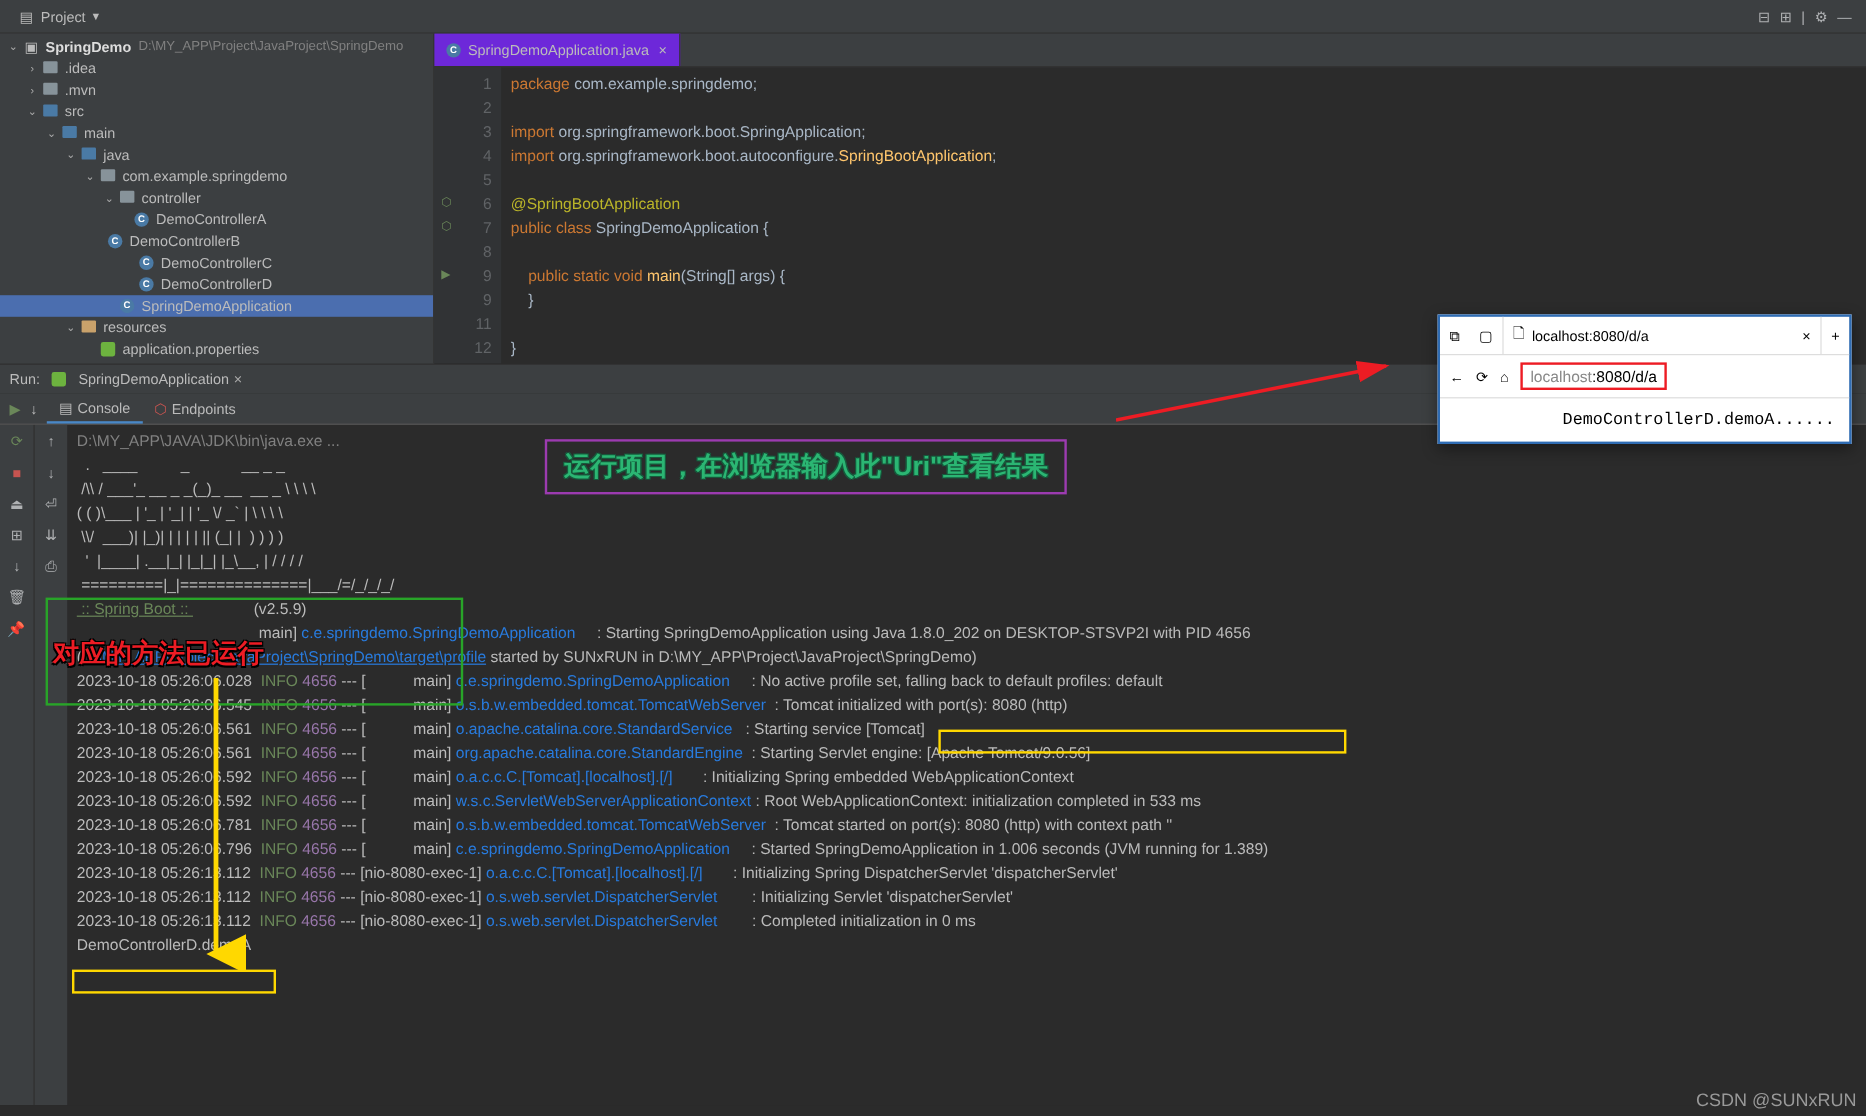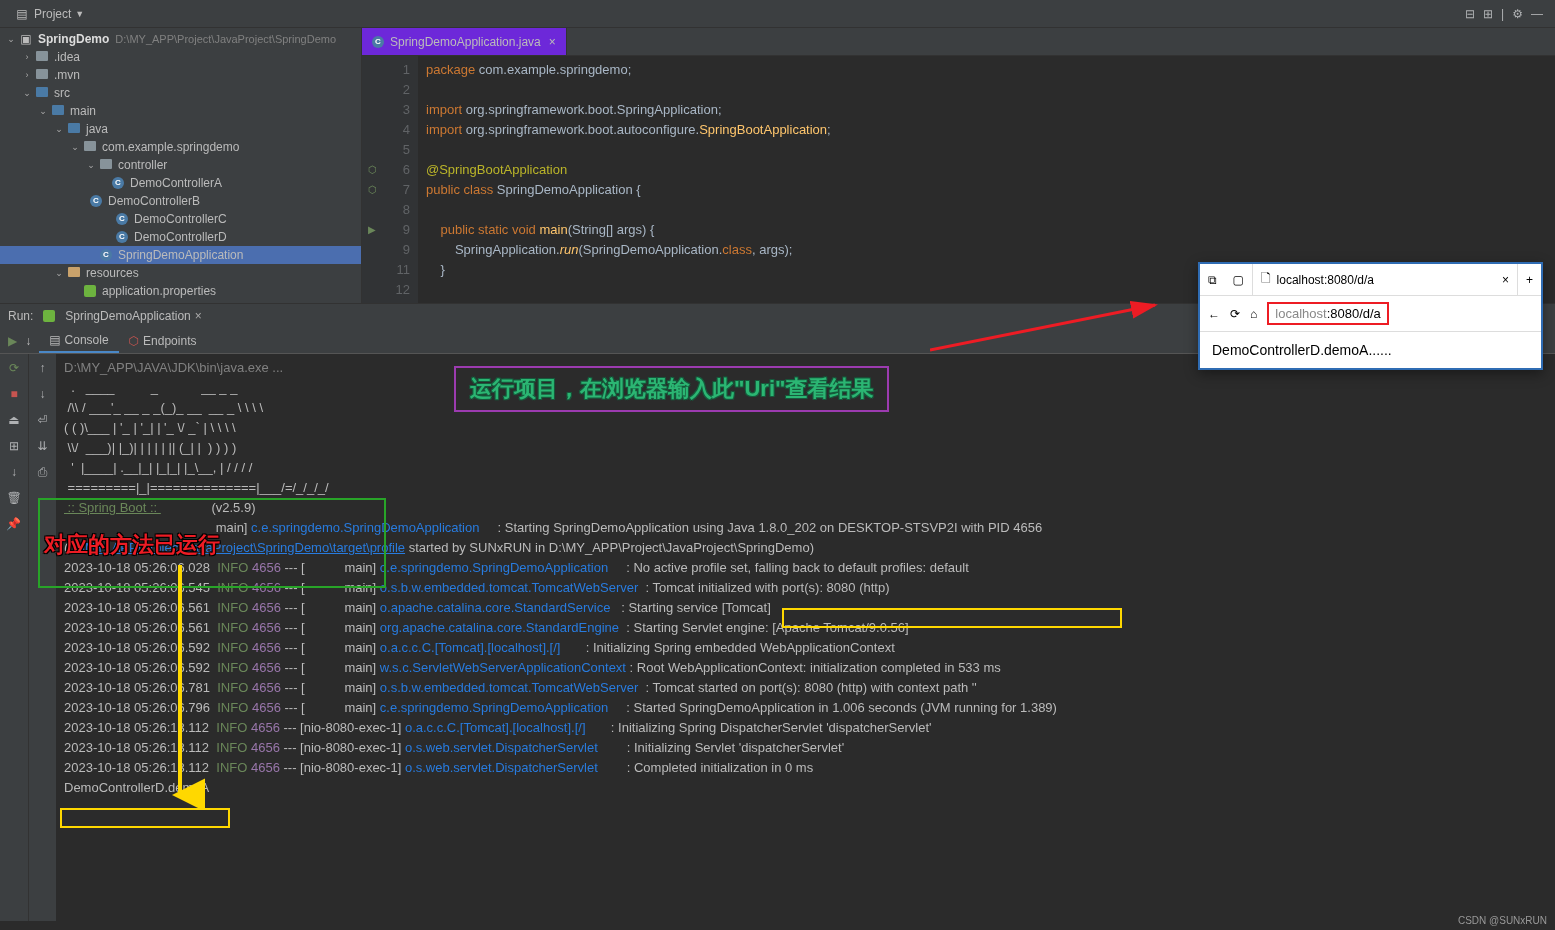--- a/index.html
+++ b/index.html
@@ -49,29 +49,29 @@
 .c-info { color:#6a8759; }
 .c-pid { color:#9876aa; }
 .c-logger { color:#287bde; }
 .c-gray { color:#808080; }
 .c-link { color:#287bde; text-decoration:underline; }
 .browser-popup { position:absolute; right:12px; top:262px; width:345px; background:#fff; border:2px solid #2f6cb3; color:#000; z-index:100; box-shadow:0 4px 12px rgba(0,0,0,0.4); }
 .browser-titlebar { height:32px; display:flex; align-items:center; border-bottom:1px solid #ddd; }
 .btab-item { display:flex; align-items:center; padding:0 8px; height:100%; }
 .baddress { height:36px; display:flex; align-items:center; padding:0 8px; gap:10px; border-bottom:1px solid #ddd; }
 .burl-box { border:2px solid #ed1c24; padding:2px 6px; font-size:13px; font-family:Arial; }
-.bcontent { padding:10px 12px; font-size:14px; font-family:Liberation Sans, sans-serif; }
+.bcontent { padding:10px 12px; font-size:14px; font-family:Liberation Mono, monospace;text-align:right; }
 .annotation-box1 { position:absolute; left:454px; top:366px; border:2px solid #9c3bb0; padding:6px 14px; z-index:90; }
 .annotation-text1 { color:#2bb673; font-size:22px; font-weight:bold; text-shadow:-1px -1px 0 #165a3c,1px -1px 0 #165a3c,-1px 1px 0 #165a3c,1px 1px 0 #165a3c; }
 .annotation-text2 { position:absolute; left:44px; top:530px; color:#ed1c24; font-size:22px; font-weight:bold; text-shadow:-1px -1px 0 #000,1px -1px 0 #000,-1px 1px 0 #000,1px 1px 0 #000; z-index:90; }
 .hl-green { position:absolute; border:2px solid #28a428; z-index:85; pointer-events:none; }
 .hl-yellow { position:absolute; border:2px solid #ffd800; z-index:85; pointer-events:none; }
 .arrow-red { position:absolute; z-index:88; pointer-events:none; }
 .arrow-yellow { position:absolute; z-index:88; pointer-events:none; }
-.watermark { position:absolute; bottom:4px; right:8px; color:#999; font-size:10px; font-family:Arial; }
+.watermark { position:absolute; bottom:4px; right:8px; color:#999; font-size:15px; font-family:Arial; }
 .folder-icon::before { content:''; width:12px; height:10px; background:#87939a; display:inline-block; border-radius:1px; }
 .folder-icon.blue::before { background:#4a7aa5; }
 .folder-icon.orange::before { background:#c9a26b; }
 .class-icon { width:12px; height:12px; border-radius:50%; background:#4a7aa5; display:inline-block; position:relative; }
 .class-icon::after { content:'C'; position:absolute; color:#fff; font-size:8px; left:3px; top:0; line-height:12px; font-weight:bold; }
 .spring-icon { width:12px; height:12px; display:inline-block; background:#6db33f; border-radius:2px; }
 .run-tab-close { color:#aaa; margin-left:4px; cursor:pointer; }
 .gutter-icon { position:absolute; left:2px; color:#6a8759; font-size:10px; }
 </style>
 </head>
@@ -233,21 +233,20 @@
       <div class="code" id="code">
           <div class="code-line"><span class="kw">package</span> <span class="pkg">com.example.springdemo</span><span class="pun">;</span></div>
           <div class="code-line"></div>
           <div class="code-line"><span class="kw">import</span> <span class="pkg">org.springframework.boot.SpringApplication</span><span class="pun">;</span></div>
           <div class="code-line"><span class="kw">import</span> <span class="pkg">org.springframework.boot.autoconfigure.</span><span class="fn">SpringBootApplication</span><span class="pun">;</span></div>
           <div class="code-line"></div>
           <div class="code-line"><span class="ann">@SpringBootApplication</span></div>
           <div class="code-line"><span class="kw">public class</span> <span class="cls">SpringDemoApplication</span> <span class="pun">{</span></div>
           <div class="code-line"></div>
           <div class="code-line">    <span class="kw">public static void</span> <span class="fn">main</span><span class="pun">(</span><span class="cls">String[]</span> <span class="pkg">args</span><span class="pun">) {</span></div>
-          <div class="code-line">        <span class="cls">SpringApplication</span><span class="pun">.</span><span class="fn it">run</span><span class="pun">(</span><span class="cls">SpringDemoApplication</span><span class="pun">.</span><span class="kw">class</span><span class="pun">,</span> <span class="pkg">args</span><span class="pun">);</span></div>
           <div class="code-line">    <span class="pun">}</span></div>
           <div class="code-line"></div>
           <div class="code-line"><span class="pun">}</span></div>
         </div>
     </div>
   </div>
 </div>
 
 <div class="run-panel">
   <div class="run-header">

